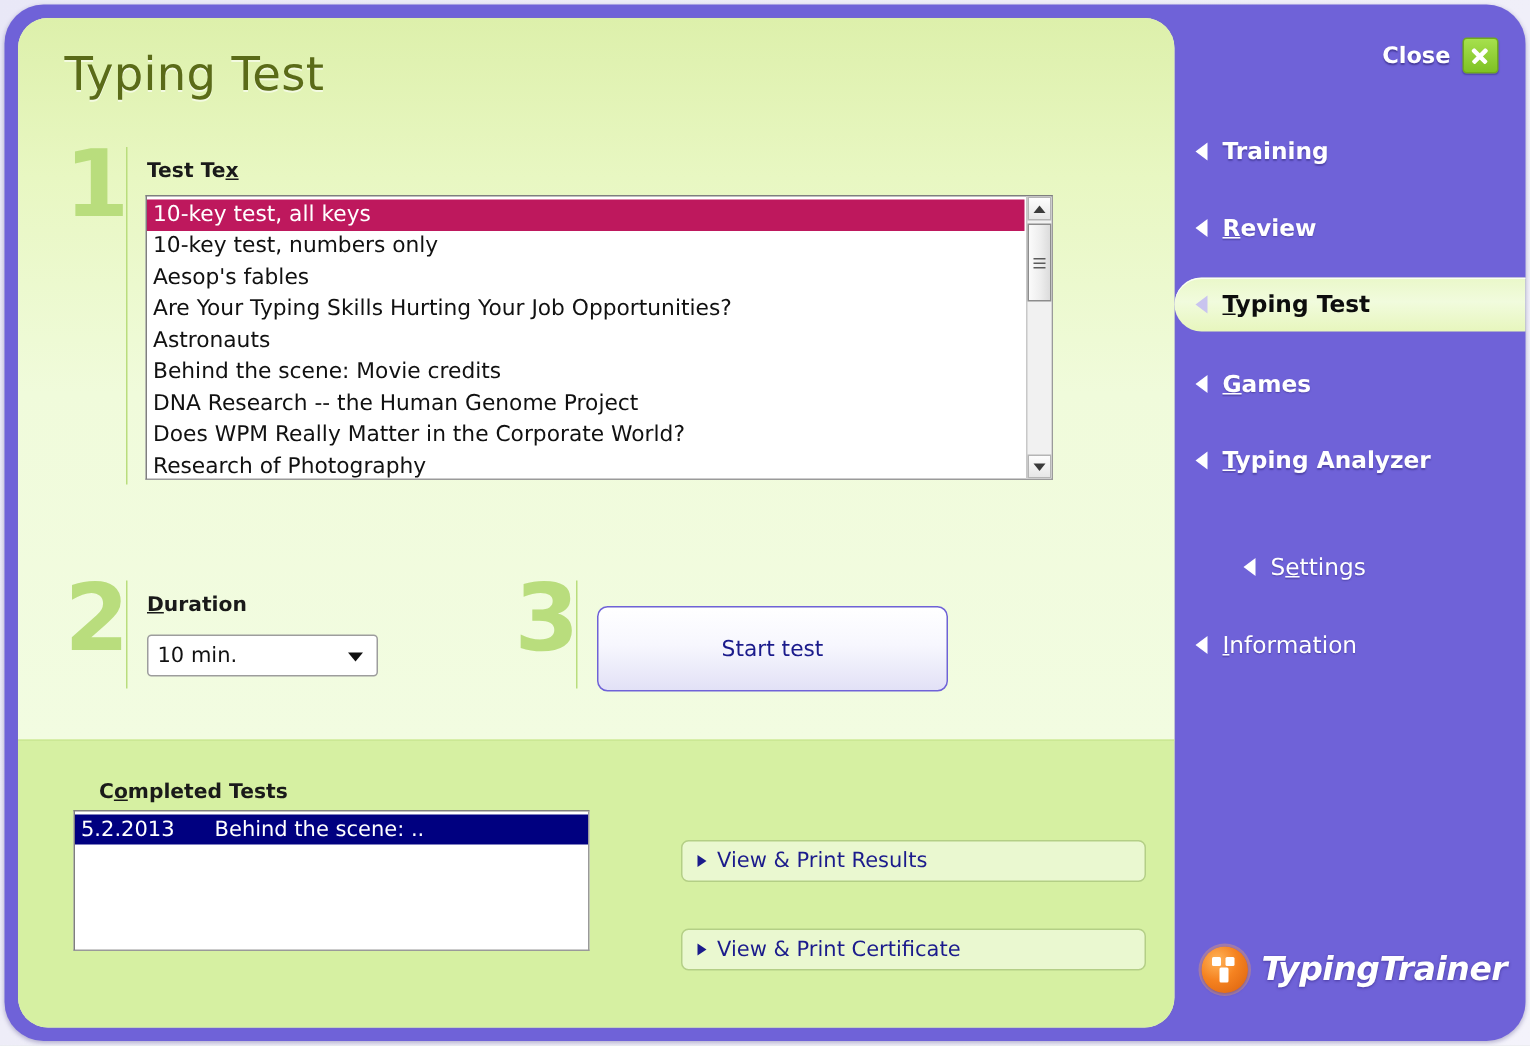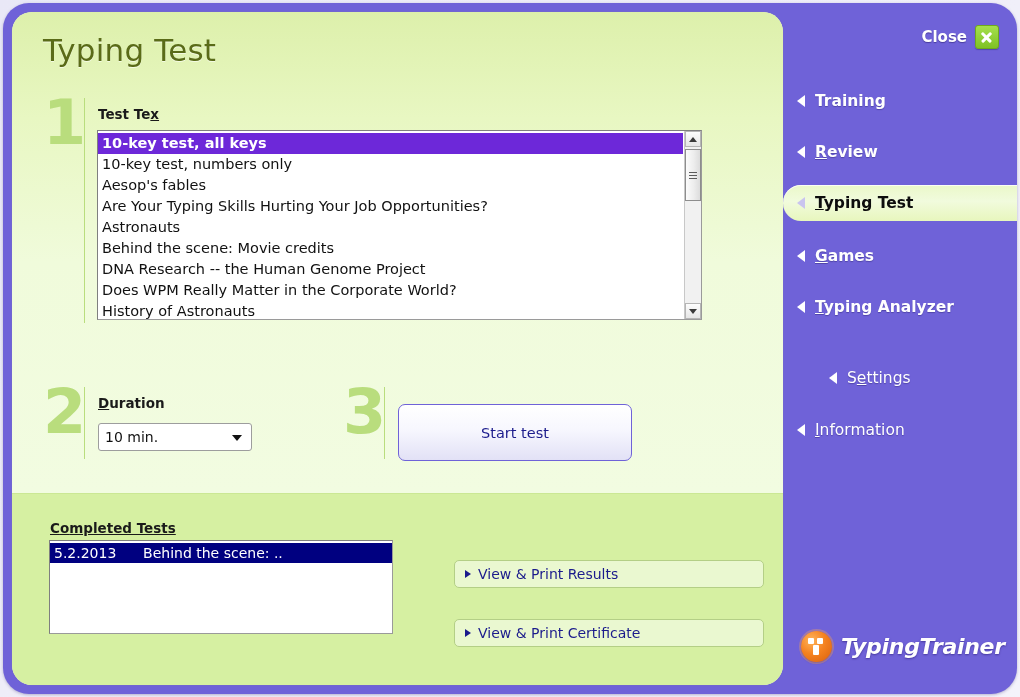--- a/index.html
+++ b/index.html
@@ -129,23 +129,22 @@
   #testtext-list li {
     font-size: 14.5px;
     color: #111;
     line-height: 21px;
     height: 21px;
     padding: 0 4px 0 4px;
     white-space: nowrap;
     overflow: hidden;
   }
   #testtext-list li.selected {
-    background: #6d28d9;
+    background: #be185d;
     color: #ffffff;
-    font-weight: bold;
   }
 
   
   .scrollbar {
     position: absolute;
     right: 0;
     top: 0;
     width: 17px;
     height: 100%;
     background: #f1f1f1;
@@ -236,23 +235,22 @@
     font-size: 14.5px;
     display: flex;
     align-items: center;
     justify-content: center;
     cursor: pointer;
   }
 
   
   #completed-label {
     position: absolute;
-    left: 38px;
+    left: 54px;
     top: 508px;
-    text-decoration: underline;
   }
   #completed-box {
     position: absolute;
     left: 37px;
     top: 528px;
     width: 344px;
     height: 94px;
     background: #ffffff;
     border: 1px solid #9a9a9a;
     border-top-color: #7f7f7f;
@@ -444,21 +442,21 @@
       <div id="testtext-box">
         <ul id="testtext-list">
             <li class="selected">10-key test, all keys</li>
             <li>10-key test, numbers only</li>
             <li>Aesop's fables</li>
             <li>Are Your Typing Skills Hurting Your Job Opportunities?</li>
             <li>Astronauts</li>
             <li>Behind the scene: Movie credits</li>
             <li>DNA Research -- the Human Genome Project</li>
             <li>Does WPM Really Matter in the Corporate World?</li>
-            <li>History of Astronauts</li>
+            <li>Research of Photography</li>
           </ul>
         <div class="scrollbar">
           <div class="sb-btn up">
             <div class="sb-arrow up"></div>
           </div>
           <div class="sb-thumb">
             <div class="sb-grip">
                 <i></i>
                 <i></i>
                 <i></i>

